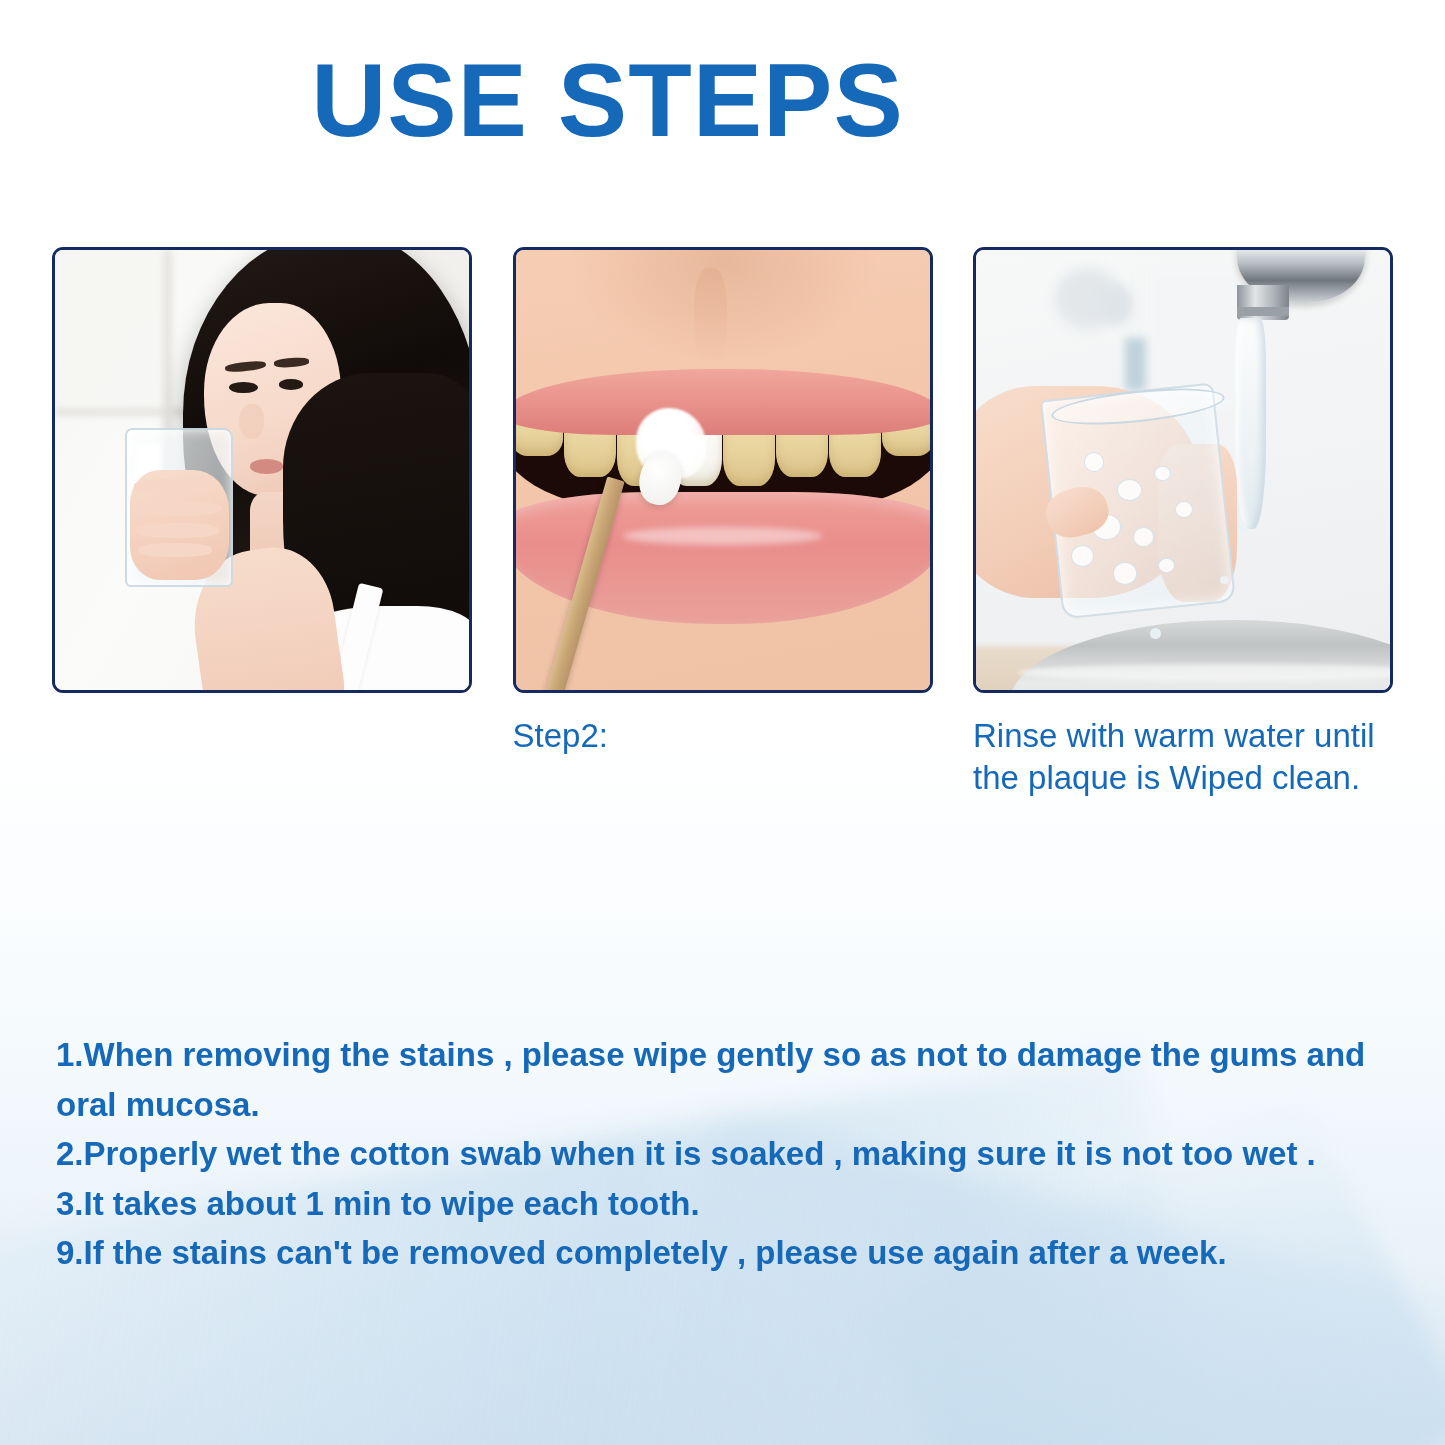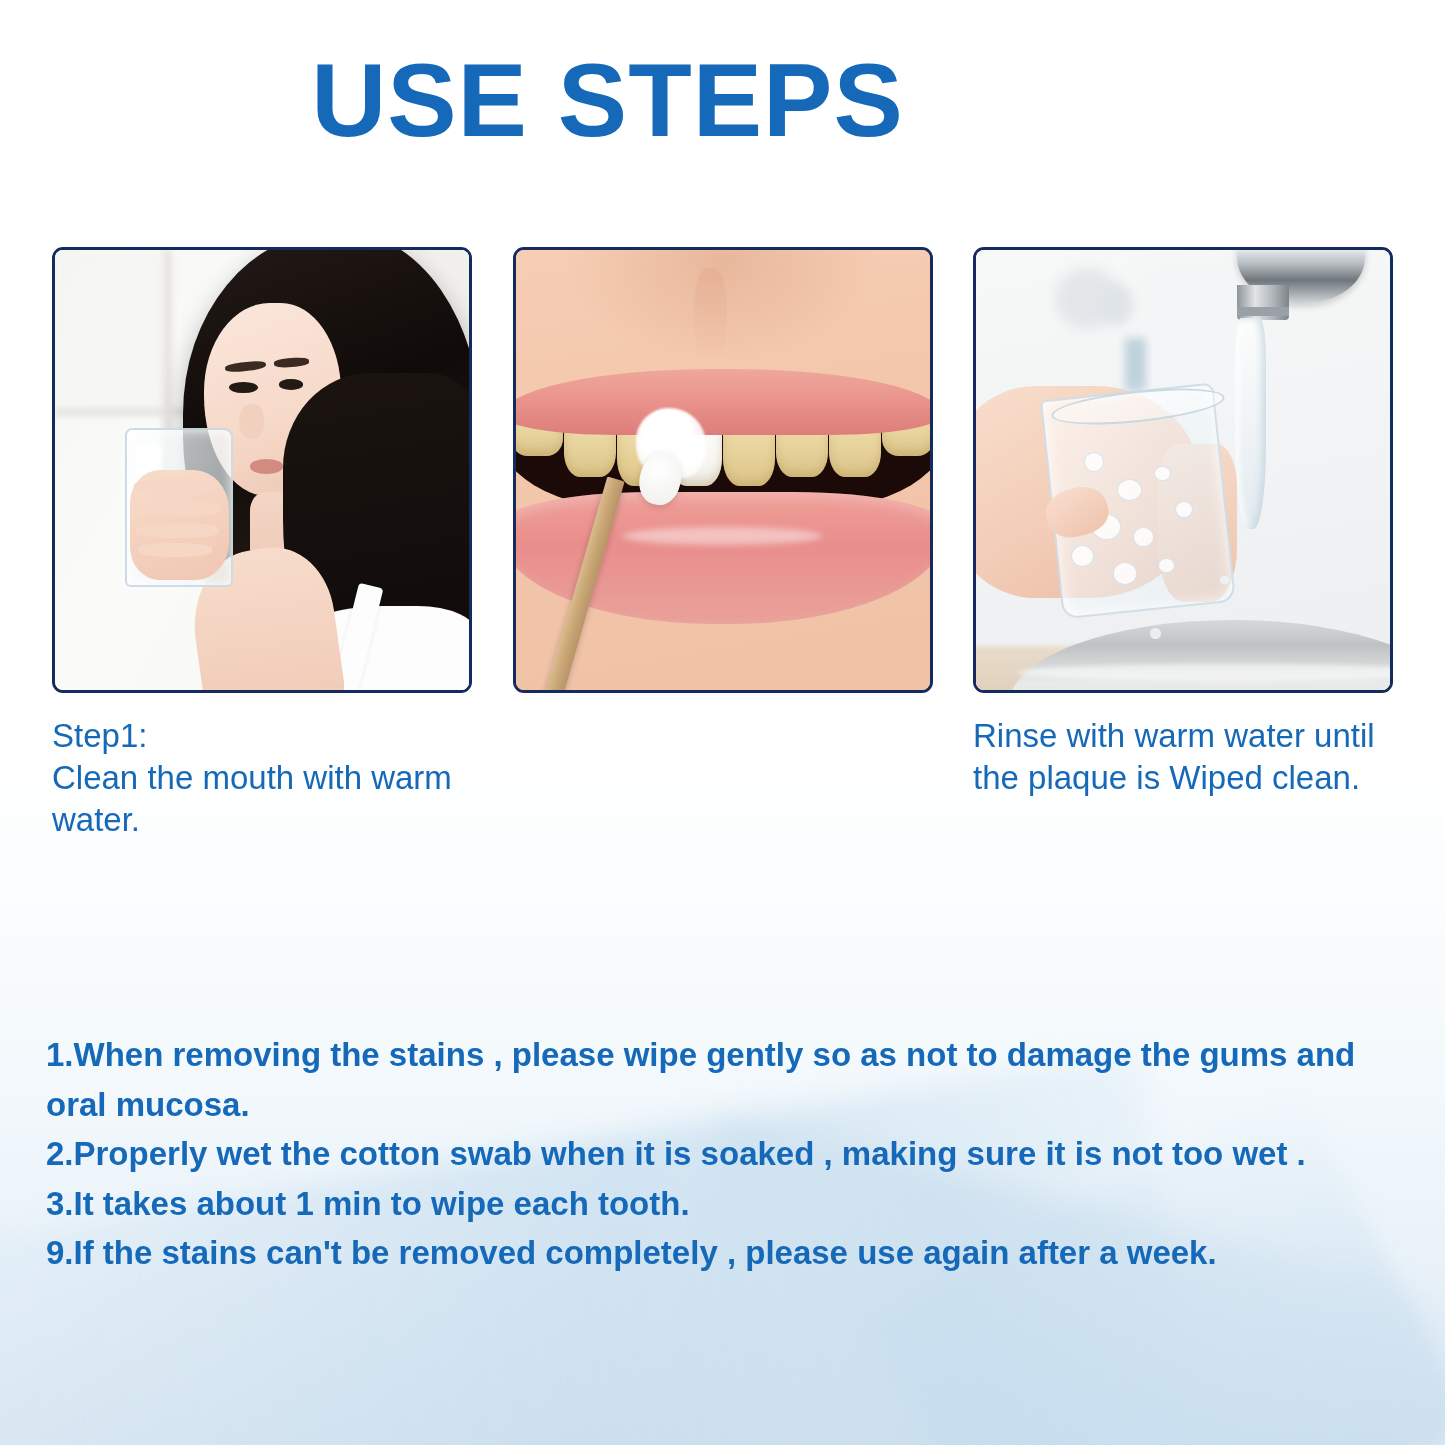--- a/index.html
+++ b/index.html
@@ -239,21 +239,21 @@
     margin-top:22px;
     font-weight:normal;
     font-family:"Liberation Sans", sans-serif;
   }
   .step-caption .cap-head{ display:block; }
   .step-caption .cap-body{ display:block; }
 
   
   #notes-list{
     position:absolute;
-    left:46px; top:1030px; width:1360px;
+    left:56px; top:1030px; width:1360px;
     color:#1569b8;
     font-size:33px;
     line-height:1.50;
     font-weight:bold;
     font-family:"Liberation Sans", sans-serif;
   }
   #notes-list .note{ display:block; white-space:normal; }
 </style>
 </head>
 <body>
@@ -293,24 +293,20 @@
           <div class="p1-arm"></div>
           <div class="p1-glass"></div>
           <div class="p1-glass-sh"></div>
           <div class="p1-hand"></div>
           <div class="p1-fing p1-f1"></div>
           <div class="p1-fing p1-f2"></div>
           <div class="p1-fing p1-f3"></div>
           <div class="p1-fing p1-f4"></div>
         </div>
       </div>
-      <div class="step-caption">
-        <span class="cap-head">Step1:</span>
-        <span class="cap-body">Clean the mouth with warm water.</span>
-      </div>
     </div>
 
     <div class="step-col">
       <div class="photo-frame">
         <div class="photo">
           <div class="p2-skin"></div>
           <div class="p2-chin-sh"></div>
           <div class="p2-philtrum"></div>
           <div class="p2-mouth"></div>
           <div class="p2-teeth">
@@ -325,20 +321,21 @@
           </div>
           <div class="p2-uplip"></div>
           <div class="p2-lowlip"></div>
           <div class="p2-lowlip-hl"></div>
           <div class="p2-paste"></div>
           <div class="p2-swab-stick"></div>
           <div class="p2-swab-tip"></div>
         </div>
       </div>
       <div class="step-caption">
+        <span class="cap-head">Step2:</span>
       </div>
     </div>
 
     <div class="step-col">
       <div class="photo-frame">
         <div class="photo">
           <div class="p3-bg"></div>
           <div class="p3-blur-d"></div>
           <div class="p3-blur-a"></div>
           <div class="p3-blur-b"></div>

